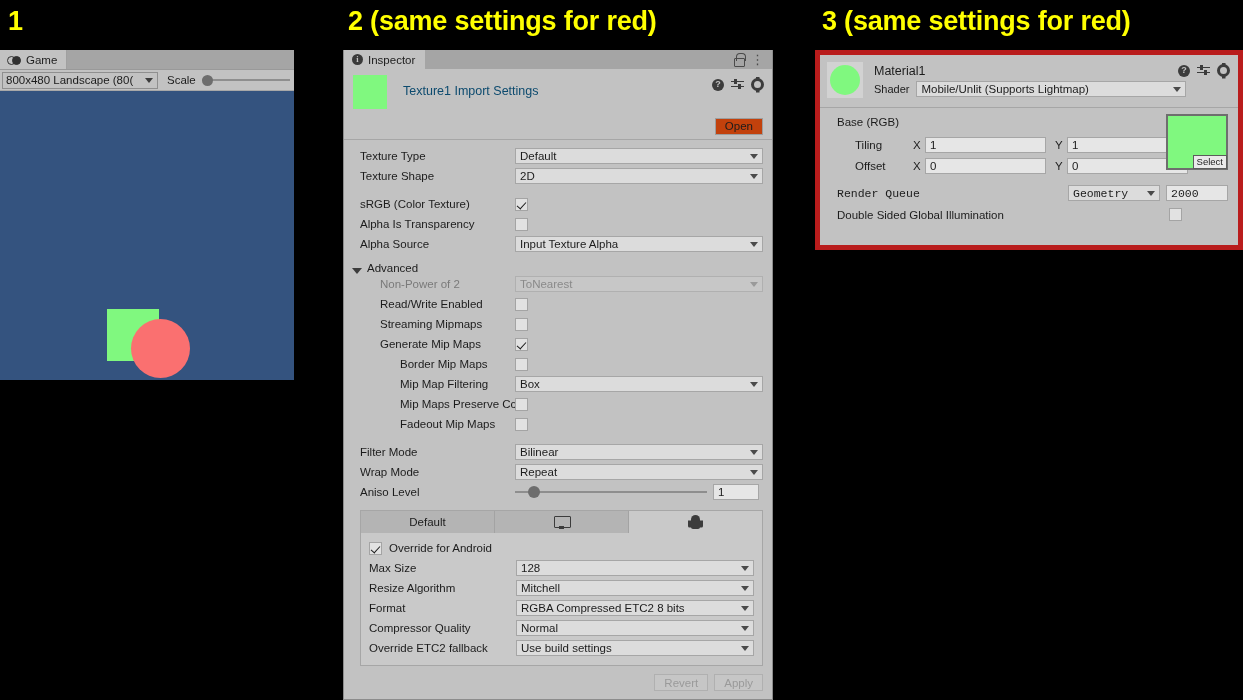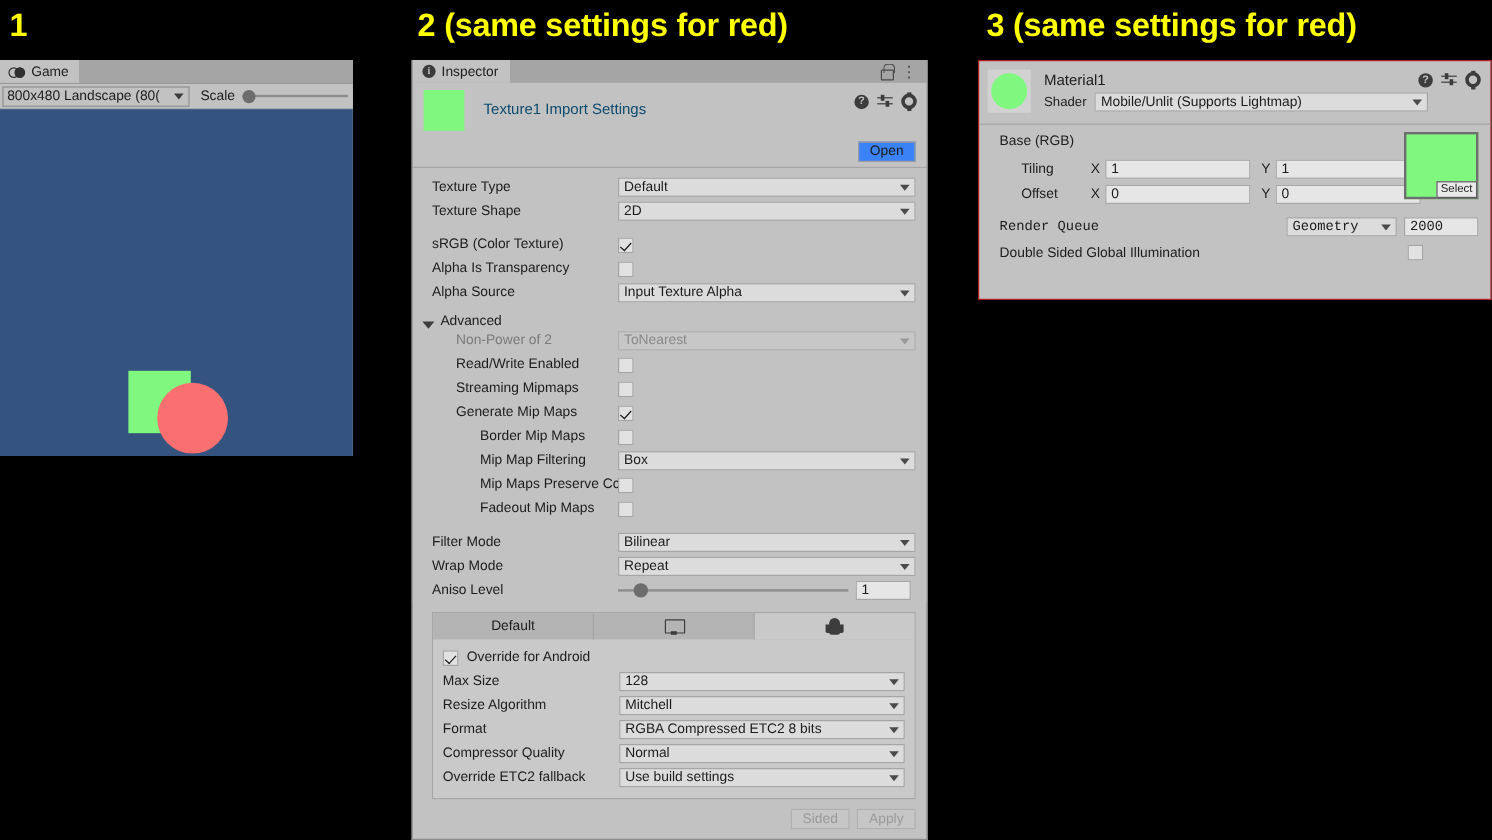--- a/index.html
+++ b/index.html
@@ -186,21 +186,21 @@
   .gear-ic::after {
     content: ""; position: absolute; left: 4.5px; top: -1.5px;
     width: 4px; height: 16px; background: #3c3c3c;
     box-shadow: 0 0 0 0 transparent;
     transform: rotate(0deg);
     clip-path: polygon(0 0,100% 0,100% 18%,0 18%, 0 0, 0 82%,100% 82%,100% 100%,0 100%);
   }
   .open-row { height: 26px; background: #c2c2c2; display: flex; justify-content: flex-end; align-items: center; padding-right: 9px; }
   .btn {
     height: 17px; min-width: 46px; padding: 0 9px;
-    background: #3b82f6; border: 1px solid #9d9d9d;
+    background: #c2410c; border: 1px solid #9d9d9d;
     font-size: 11.5px; color: #1c1c1c;
     display: flex; align-items: center; justify-content: center;
   }
   .btn.disabled { color: #9a9a9a; background: #c6c6c6; border-color: #b0b0b0; }
   .hsep { height: 1px; background: #a6a6a6; margin: 0 0 0 0; }
 
   .insp-body { background: #c2c2c2; padding: 6px 9px 0 16px; }
   .r-lab { width: 155px; flex: 0 0 auto; }
   .r-ctl { flex: 1; }
 
@@ -248,21 +248,21 @@
   .ovr-row { display: flex; align-items: center; gap: 7px; height: 20px; }
   .p-lab { width: 147px; flex: 0 0 auto; }
 
   .footer-btns {
     position: absolute; right: 9px; bottom: 8px; display: flex; gap: 6px;
   }
 
   
   .material {
     left: 815px; top: 50px; width: 428px; height: 200px;
-    border: 1px solid #b91c1c;
+    border: 5px solid #b91c1c;
   }
   .mat-top { display: flex; padding: 7px 8px 0 7px; position: relative; height: 48px; }
   .mat-thumb-wrap { width: 36px; height: 36px; background: #d2d2d2; flex: 0 0 auto;
     display: flex; align-items: center; justify-content: center; }
   .mat-sphere { width: 30px; height: 30px; border-radius: 50%; background: #80f87f; }
   .mat-right { flex: 1; margin-left: 11px; }
   .mat-name { font-size: 12.5px; color: #1c1c1c; height: 19px; line-height: 19px; }
   .shader-row { display: flex; align-items: center; gap: 7px; }
   .shader-lbl { font-size: 11px; }
   .mat-hdr-icons { position: absolute; right: 8px; top: 9px; display: flex; gap: 7px; align-items: center; }
@@ -511,21 +511,21 @@
           <span class="lab p-lab">Override ETC2 fallback</span>
           <div class="dropdown r-ctl">
             <span>Use build settings</span>
             <span class="dd-caret"></span>
           </div>
         </div>
       </div>
     </div>
 
     <div class="footer-btns">
-      <div class="btn disabled">Sided</div>
+      <div class="btn disabled">Revert</div>
       <div class="btn disabled">Apply</div>
     </div>
   </div>
 
   <div class="unity-panel material">
     <div class="mat-top">
       <div class="mat-thumb-wrap">
         <div class="mat-sphere"></div>
       </div>
       <div class="mat-right">

